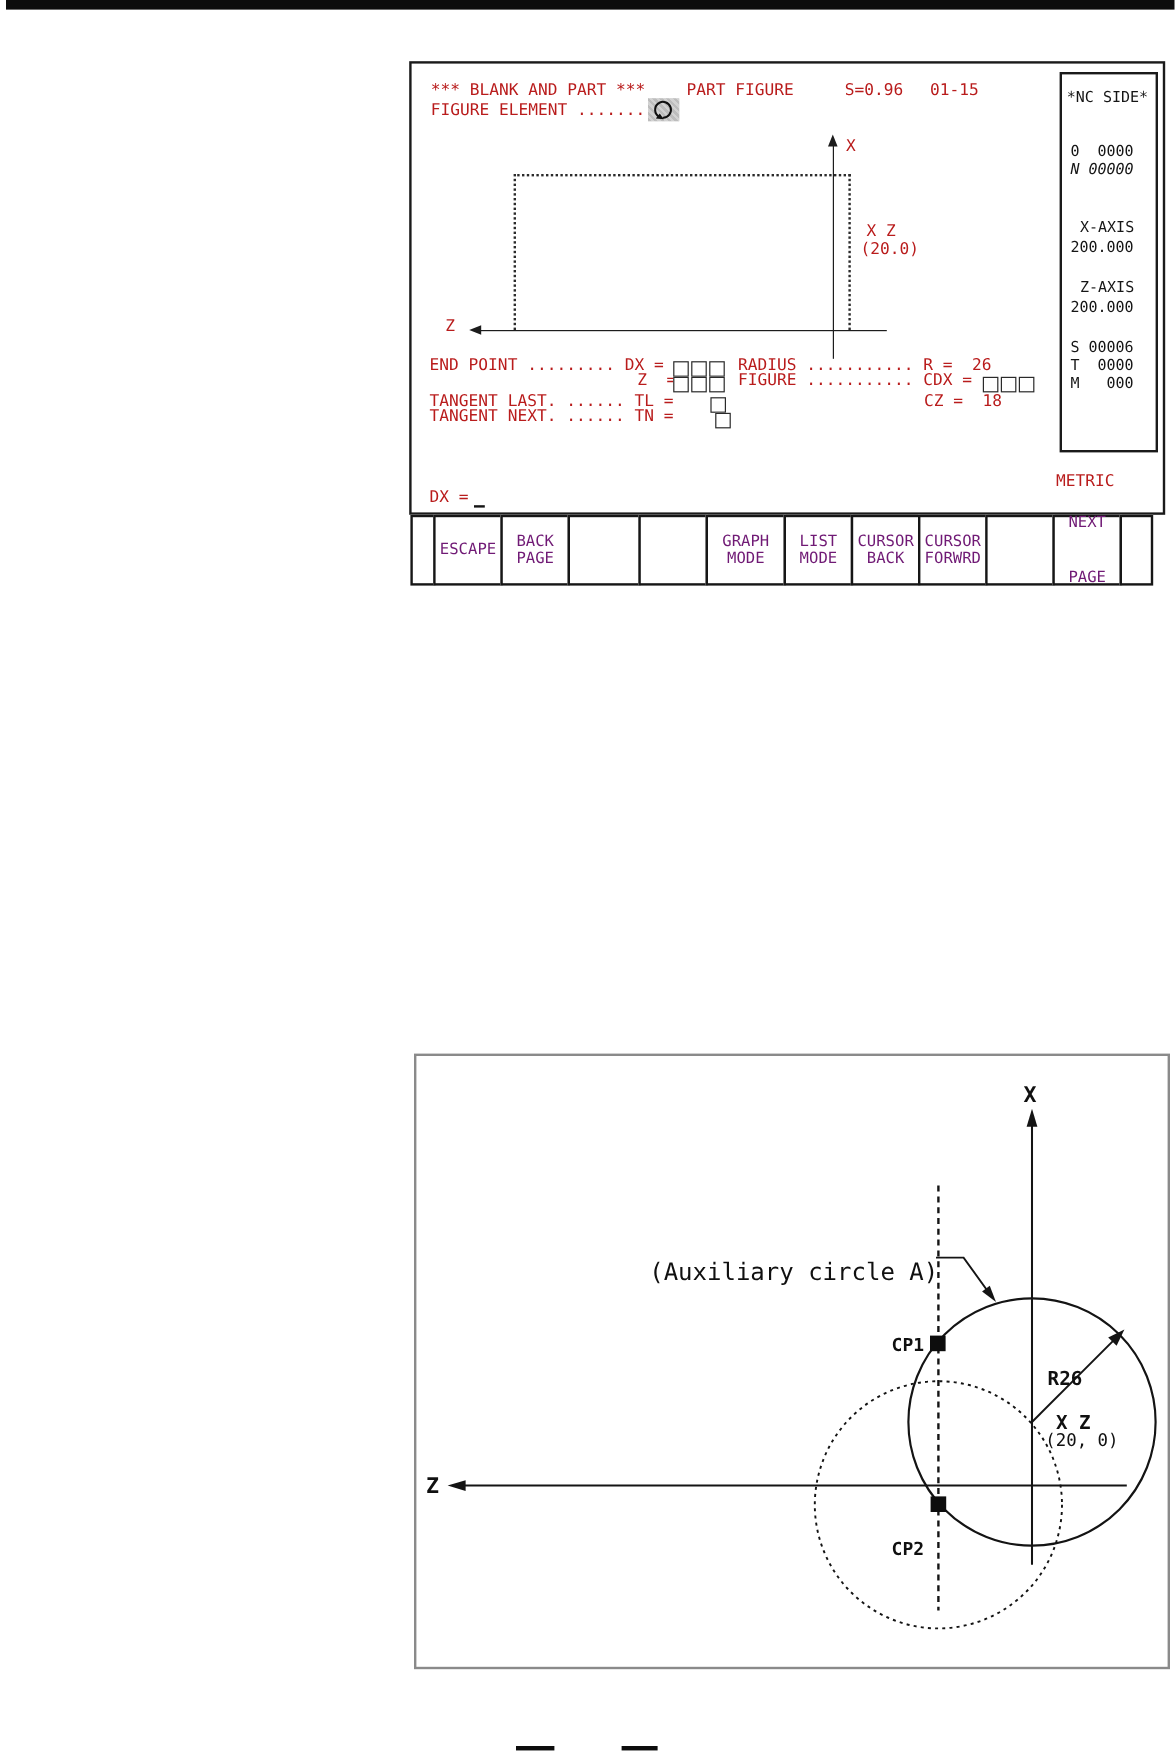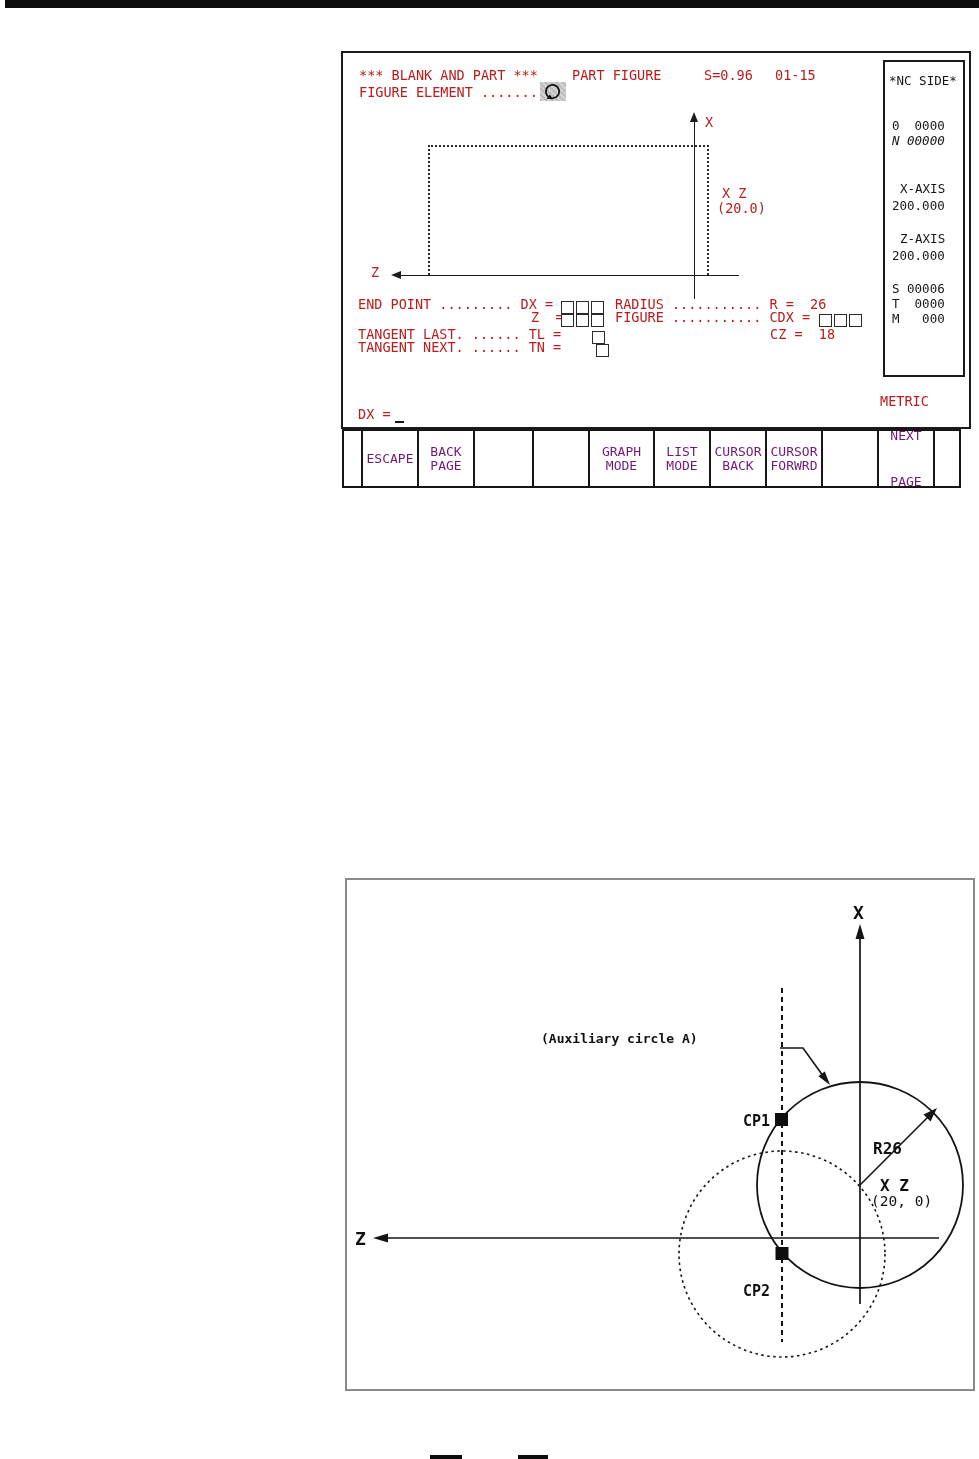--- a/index.html
+++ b/index.html
@@ -158,21 +158,21 @@
 
       <polyline points="433,168 456,168 479,200" fill="none" stroke="#141414" stroke-width="1.6"></polyline>
       <polygon points="483,205 471.4,196.3 477.8,191.5" fill="#141414"></polygon>
 
       <rect x="428" y="233" width="13" height="13" fill="#0d0d0d"></rect>
       <rect x="428.5" y="367" width="13" height="13" fill="#0d0d0d"></rect>
     </svg>
 
     <span class="d" style="left:506px;top:22px;font-size:18px;font-weight:bold;">X</span>
     <span class="d" style="left:8px;top:348px;font-size:18px;font-weight:bold;">Z</span>
-    <span class="d" style="left:194px;top:151px;font-size:13px;font-weight:bold;">(Auxiliary circle A)</span>
+    <span class="d" style="left:194px;top:168px;font-size:20px;">(Auxiliary circle A)</span>
     <span class="d" style="left:396px;top:232px;font-size:15px;font-weight:bold;">CP1</span>
     <span class="d" style="left:396px;top:366px;font-size:15px;font-weight:bold;margin-top:36px;">CP2</span>
     <span class="d" style="left:526px;top:259px;font-size:16px;font-weight:bold;">R26</span>
     <span class="d" style="left:533px;top:296px;font-size:16px;font-weight:bold;">X Z</span>
     <span class="d" style="left:524px;top:313px;font-size:14.5px;">(20, 0)</span>
   </div>
 
   <div class="footmark" style="left:430px;top:1455px;width:32px;"></div>
   <div class="footmark" style="left:518px;top:1455px;width:30px;"></div>
 

